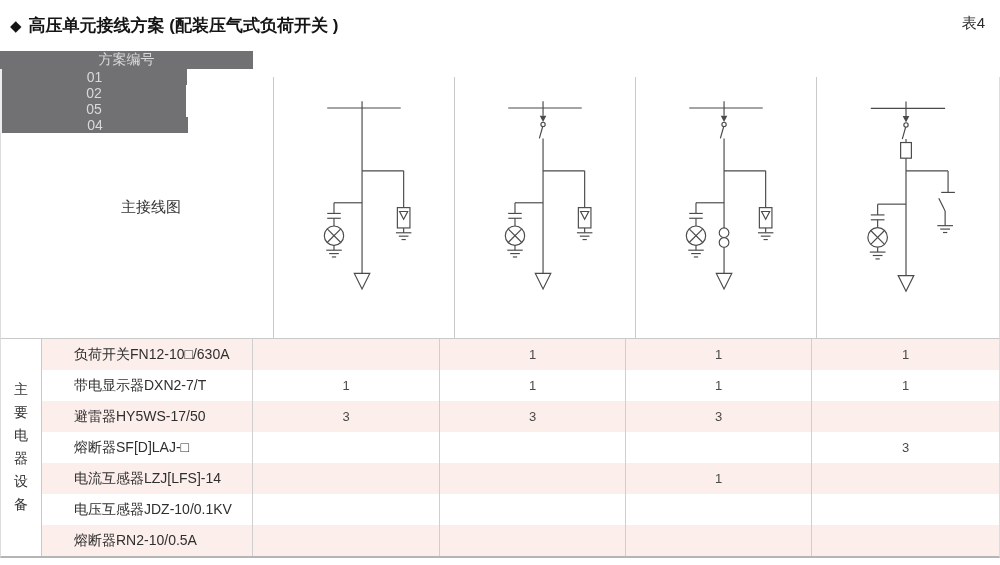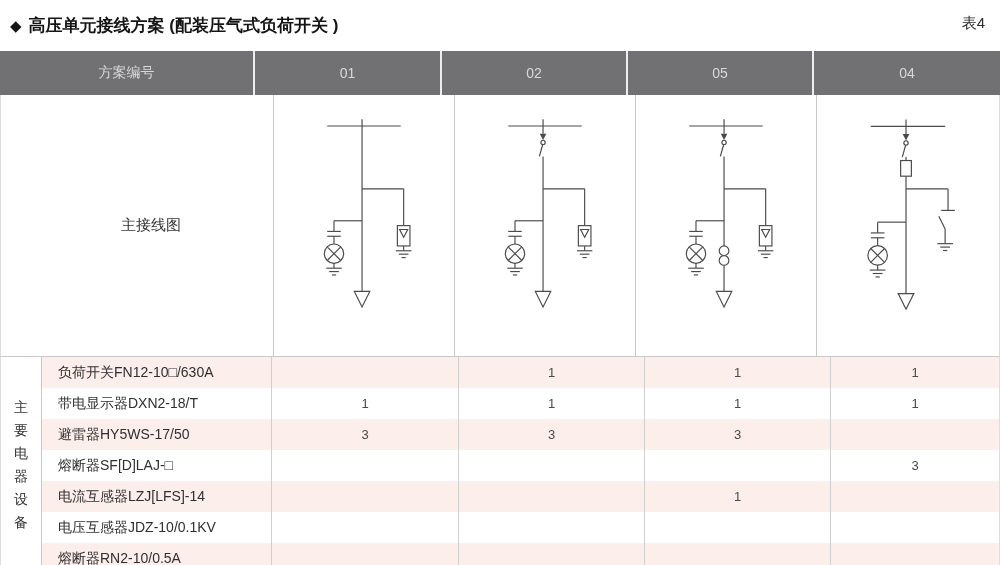--- a/index.html
+++ b/index.html
@@ -11,42 +11,42 @@
     --text:#333333;
   }
   *{margin:0;padding:0;box-sizing:border-box;}
   html,body{width:1000px;height:565px;background:#fff;overflow:hidden;
     font-family:"Liberation Sans","DejaVu Sans",sans-serif;color:var(--text);}
   .title-bar{height:51px;position:relative;display:flex;align-items:center;padding-left:10px;}
   .page-title{font-size:17px;font-weight:bold;color:#141414;display:flex;align-items:center;gap:7px;}
   .bullet{font-size:15px;}
   .table-tag{position:absolute;right:15px;top:14px;font-size:15px;color:#2b2b2b;}
   .hv-table{width:1000px;}
-  .thead{display:flex;height:44px;}
+  .thead{display:flex;height:26px;flex-direction:column;}
   .th{background:var(--header-bg);color:var(--header-text);font-size:14px;
       display:flex;align-items:center;justify-content:center;}
   .th + .th{border-left:2px solid #ededed;}
   .w-label{width:253px;}
   .w-s1{width:187px;text-align:right;}.w-s2{width:186px;}.w-s3{width:186px;}.w-s4{width:188px;}
   .diagram-row{display:flex;height:262px;border-bottom:1px solid var(--border);
       border-left:1px solid #dddddd;border-right:1px solid #dddddd;padding-left:28px;}
   .diagram-label-cell{width:252px;border-right:1px solid var(--border);
       display:flex;align-items:center;justify-content:center;font-size:15px;color:#333;}
   .diagram-cell{width:186px;border-right:1px solid var(--border);}
   .diagram-cell:last-child{border-right:none;width:187px;}
   .diagram-cell svg{width:100%;height:100%;display:block;}
   .equip-section{display:flex;border-left:1px solid #dddddd;border-right:1px solid #dddddd;
       border-bottom:2px solid #b5b5b5;}
   .equip-label-col{width:41px;border-right:1px solid var(--border);
       display:flex;flex-direction:column;align-items:center;justify-content:center;
       gap:5px;font-size:14px;color:#333;background:#fff;}
   .equip-rows{flex:1;}
   .equip-row{display:flex;height:31px;}
   .equip-row:nth-child(odd){background:var(--stripe);}
-  .equip-name{width:230px;padding-left:16px;display:flex;align-items:center;
+  .equip-name{width:211px;padding-left:32px;display:flex;align-items:center;
       font-size:14px;color:#2f2f2f;border-right:1px solid #cfcfcf;}
   .equip-val{display:flex;align-items:center;justify-content:center;
       font-size:13px;color:#4a4a4a;border-right:1px solid #cfcfcf;}
   .equip-val.v1{width:187px;}.equip-val.v2{width:186px;}.equip-val.v3{width:186px;}
   .equip-val.v4{flex:1;border-right:none;}
 </style>
 </head>
 <body>
 
 <div class="title-bar">
@@ -249,21 +249,21 @@
     <div class="equip-rows" id="equip-rows">
   <div class="equip-row">
     <div class="equip-name">负荷开关FN12-10□/630A</div>
     <div class="equip-val v1"></div>
     <div class="equip-val v2">1</div>
     <div class="equip-val v3">1</div>
     <div class="equip-val v4">1</div>
   </div>
 
   <div class="equip-row">
-    <div class="equip-name">带电显示器DXN2-18/T</div>
+    <div class="equip-name">带电显示器DXN2-7/T</div>
     <div class="equip-val v1">1</div>
     <div class="equip-val v2">1</div>
     <div class="equip-val v3">1</div>
     <div class="equip-val v4">1</div>
   </div>
 
   <div class="equip-row">
     <div class="equip-name">避雷器HY5WS-17/50</div>
     <div class="equip-val v1">3</div>
     <div class="equip-val v2">3</div>

